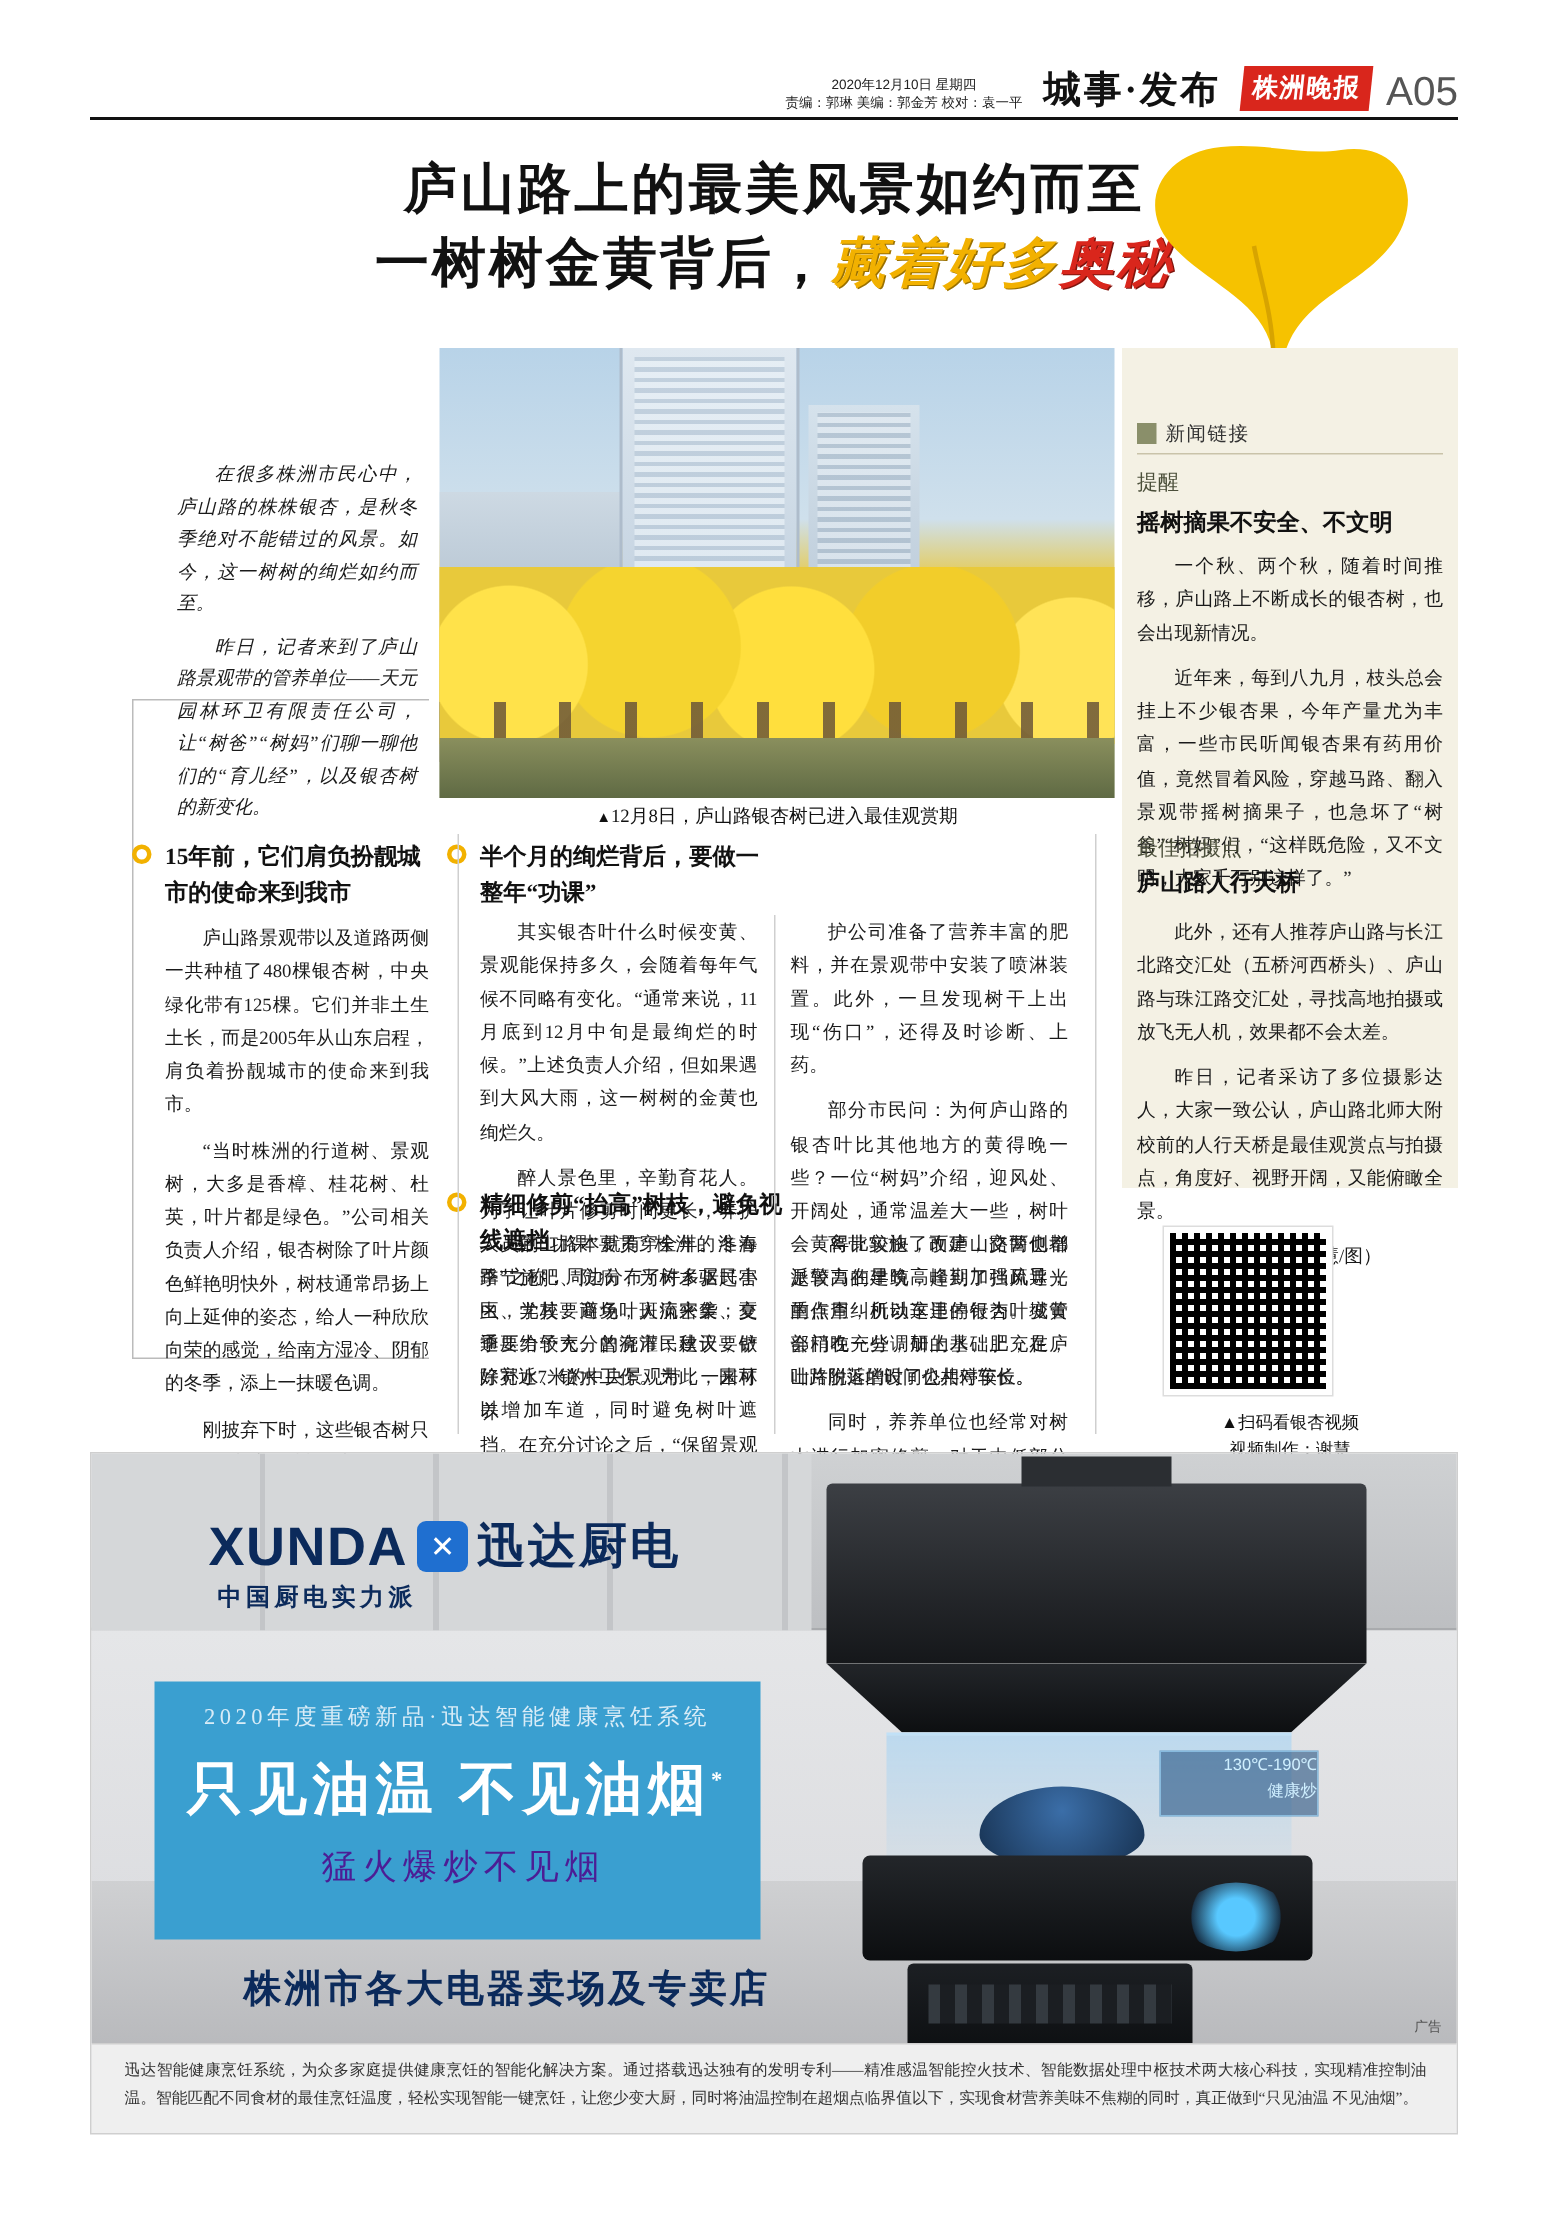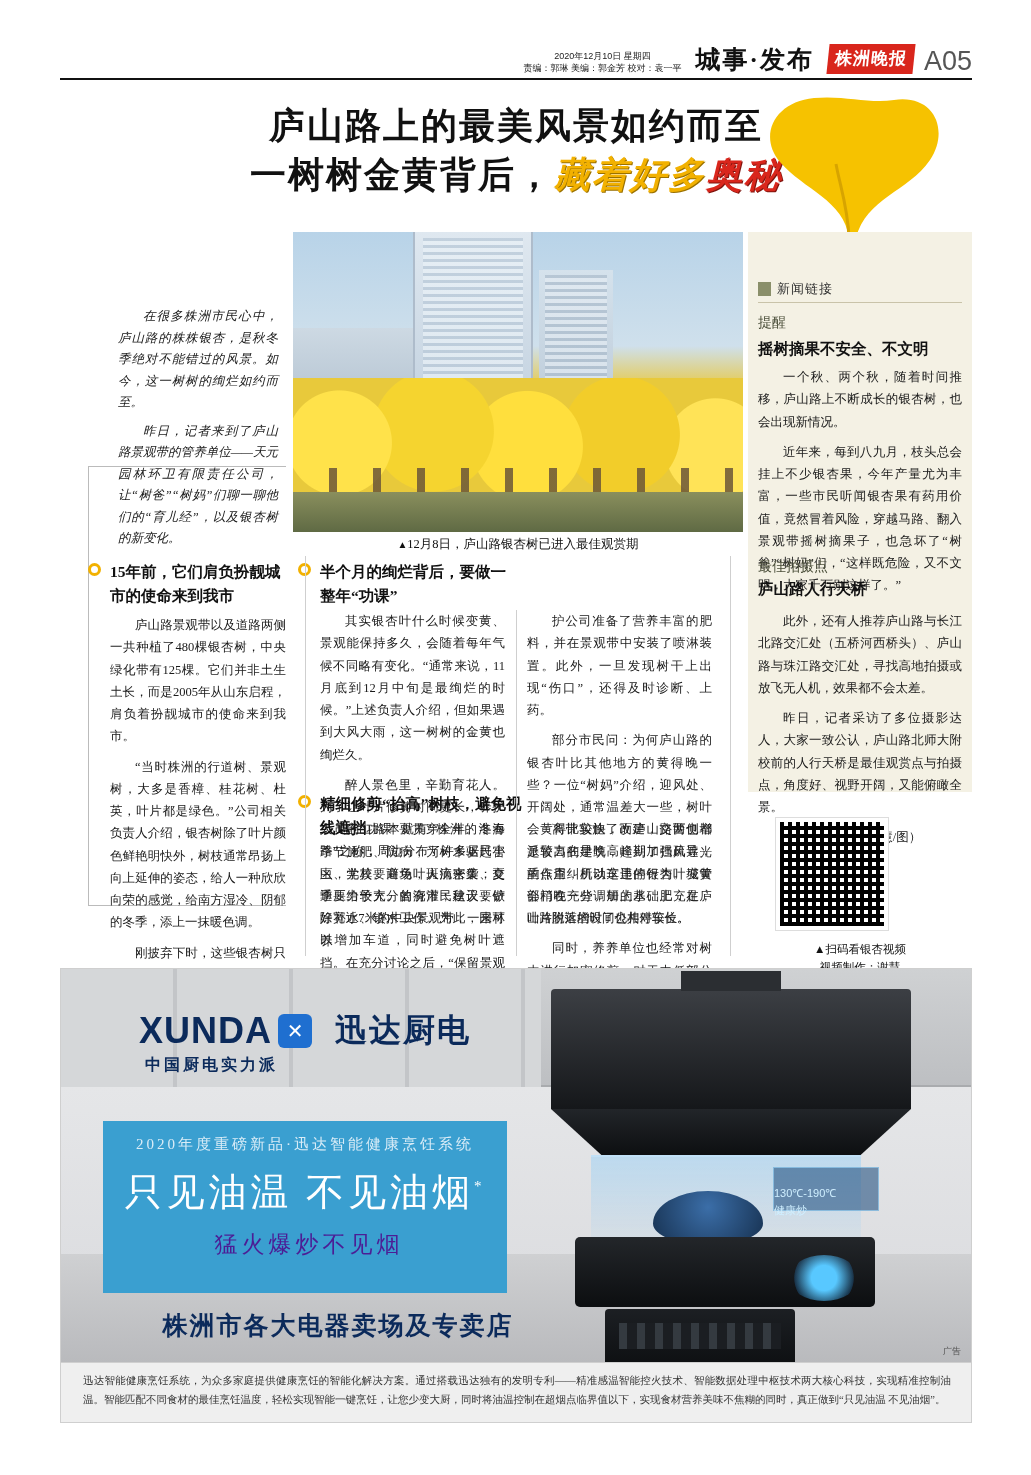--- a/index.html
+++ b/index.html
@@ -233,36 +233,36 @@
     position:absolute; left:78px; top:40px; display:flex; align-items:center; gap:6px;
   }
   .ad-brand-en {
     font-size:36px; font-weight:bold; color:#0b2a5b; letter-spacing:1px;
     font-family:"Liberation Sans", sans-serif;
   }
   .ad-brand-mark {
     width:34px; height:34px; background:#1f6fd0; border-radius:6px;
     display:flex; align-items:center; justify-content:center; color:#fff; font-size:20px;
   }
-  .ad-brand-cn { font-size:32px; font-weight:bold; color:#0b2a5b; letter-spacing:2px;margin-left:17px; }
+  .ad-brand-cn { font-size:32px; font-weight:bold; color:#0b2a5b; letter-spacing:2px; }
   .ad-sub {
     position:absolute; left:84px; top:86px; font-size:16px; color:#0b2a5b;
     letter-spacing:3px; font-weight:bold;
   }
   .ad-panel {
     position:absolute; left:42px; top:152px; width:404px; height:172px;
     background:#3a9fd0;
   }
   .ad-panel-1 {
     position:absolute; left:0; top:14px; width:404px; text-align:center;
     color:#d9ecf7; font-size:15px; letter-spacing:3px;
   }
   .ad-panel-2 {
     position:absolute; left:0; top:46px; width:404px; text-align:center;
-    color:#fff; font-size:38px; font-weight:normal; letter-spacing:4px;
+    color:#fff; font-size:38px; font-weight:bold; letter-spacing:4px;
   }
   .ad-panel-2 sup { font-size:15px; }
   .ad-panel-3 {
     position:absolute; left:0; top:108px; width:412px; text-align:center;
     color:#4c1d95; font-size:23px; letter-spacing:4px;
   }
   .ad-store {
     position:absolute; left:42px; top:340px; width:470px; text-align:center;
     color:#0b2a5b; font-size:25px; font-weight:bold; letter-spacing:2px;
   }
@@ -295,21 +295,21 @@
     border-radius:50%/60% 60% 40% 40%;
   }
   .ad-flame{
     position:absolute; right:112px; top:286px; width:70px; height:46px;
     background:radial-gradient(circle,#58c8ff 0 30%,rgba(40,140,220,.25) 70%,transparent 72%);
     border-radius:50%;
   }
   .ad-temp{
     position:absolute; right:92px; top:198px; width:106px; height:44px;
     background:rgba(20,70,120,.55); border:1px solid rgba(160,220,255,.6);
-    color:#cfefff; font-size:11px; text-align:left; padding-top:17px; line-height:1.5;
+    color:#cfefff; font-size:11px; text-align:right; padding-top:1px; line-height:1.5;
     font-family:"Liberation Sans", sans-serif;
   }
   .ad-oven{
     position:absolute; right:176px; top:340px; width:190px; height:70px;
     background:linear-gradient(#1c1f23,#0a0c0e); border-radius:4px;
   }
   .ad-oven:after{
     content:""; position:absolute; left:14px; top:14px; right:14px; height:26px;
     background:repeating-linear-gradient(90deg,#343a40 0 8px,#1b1e22 8px 18px);
   }

